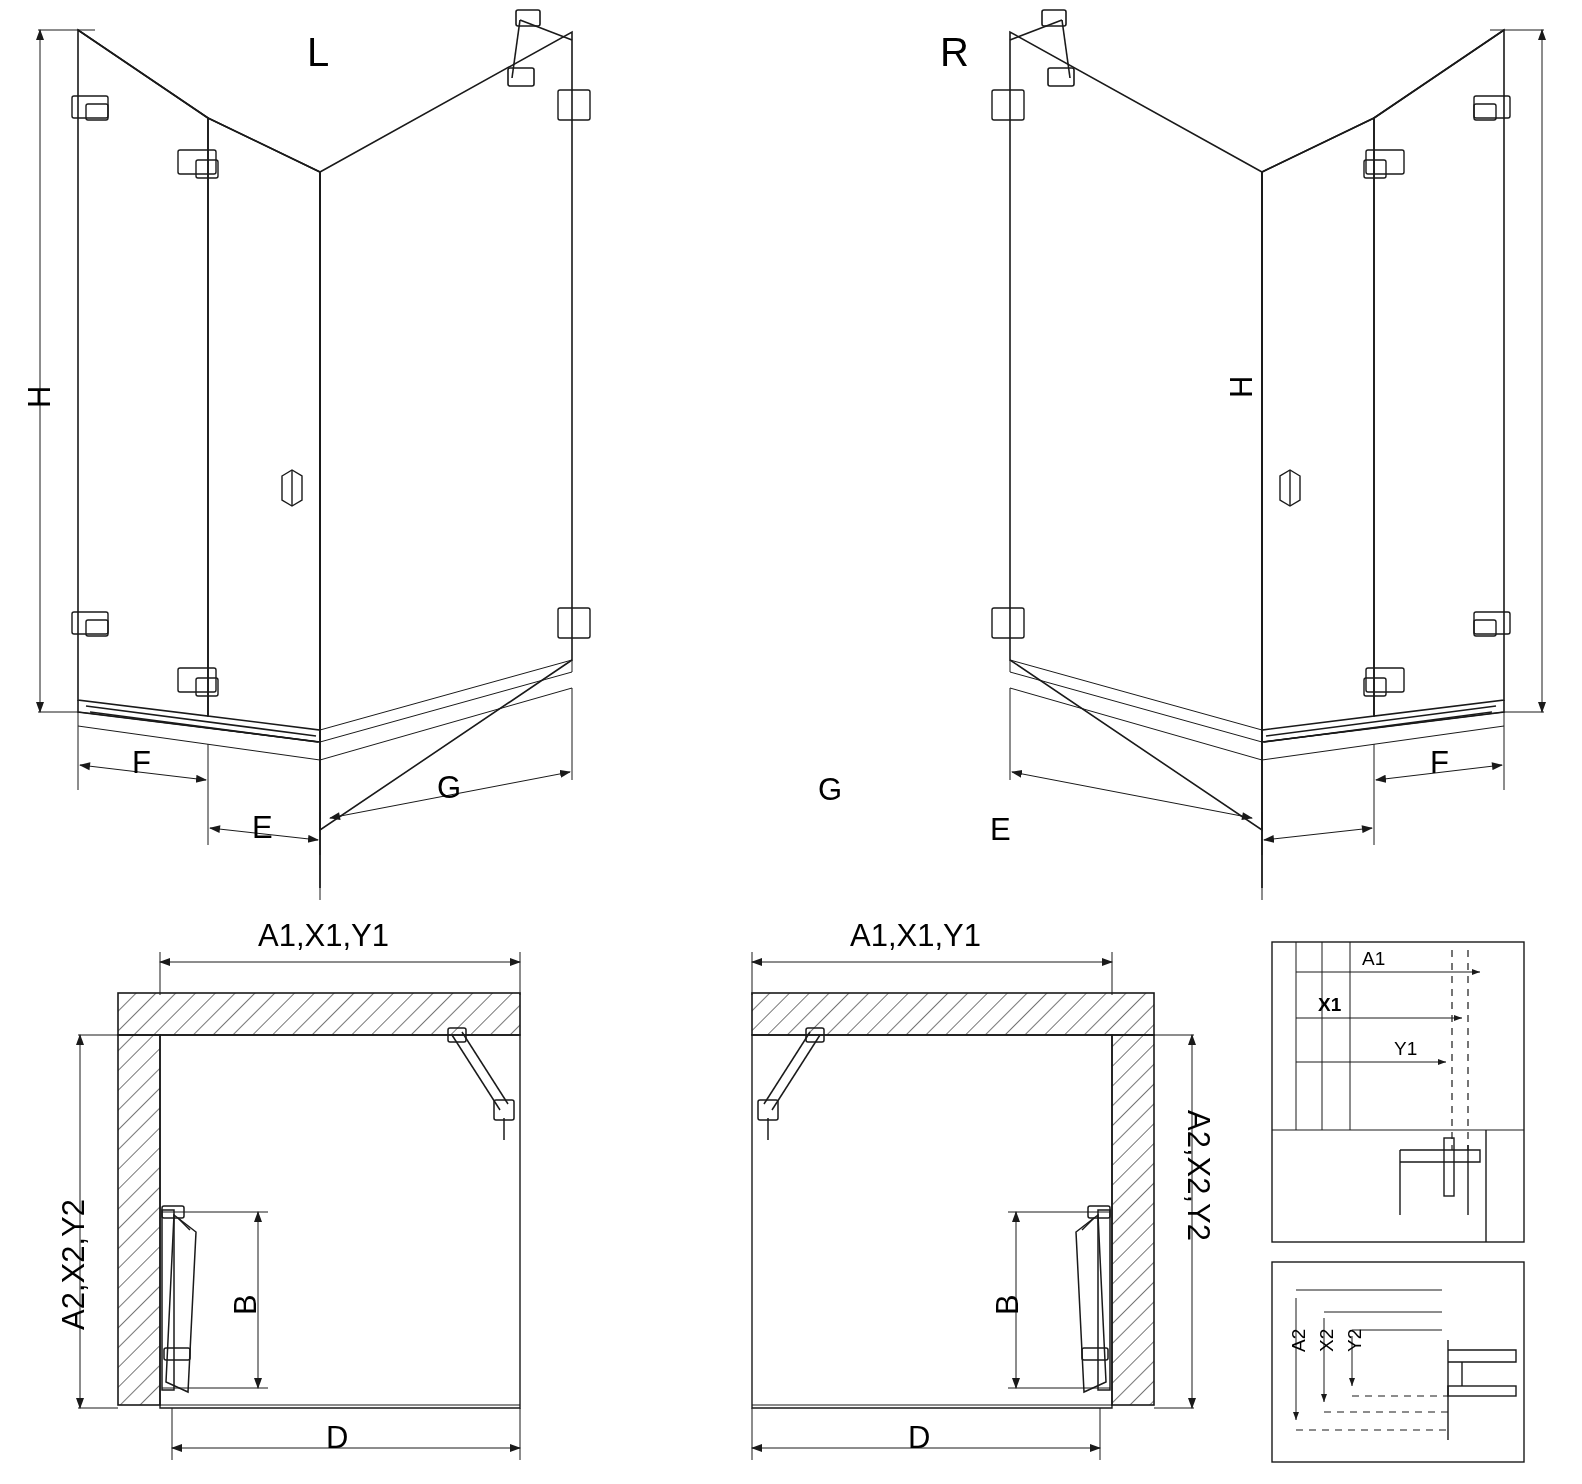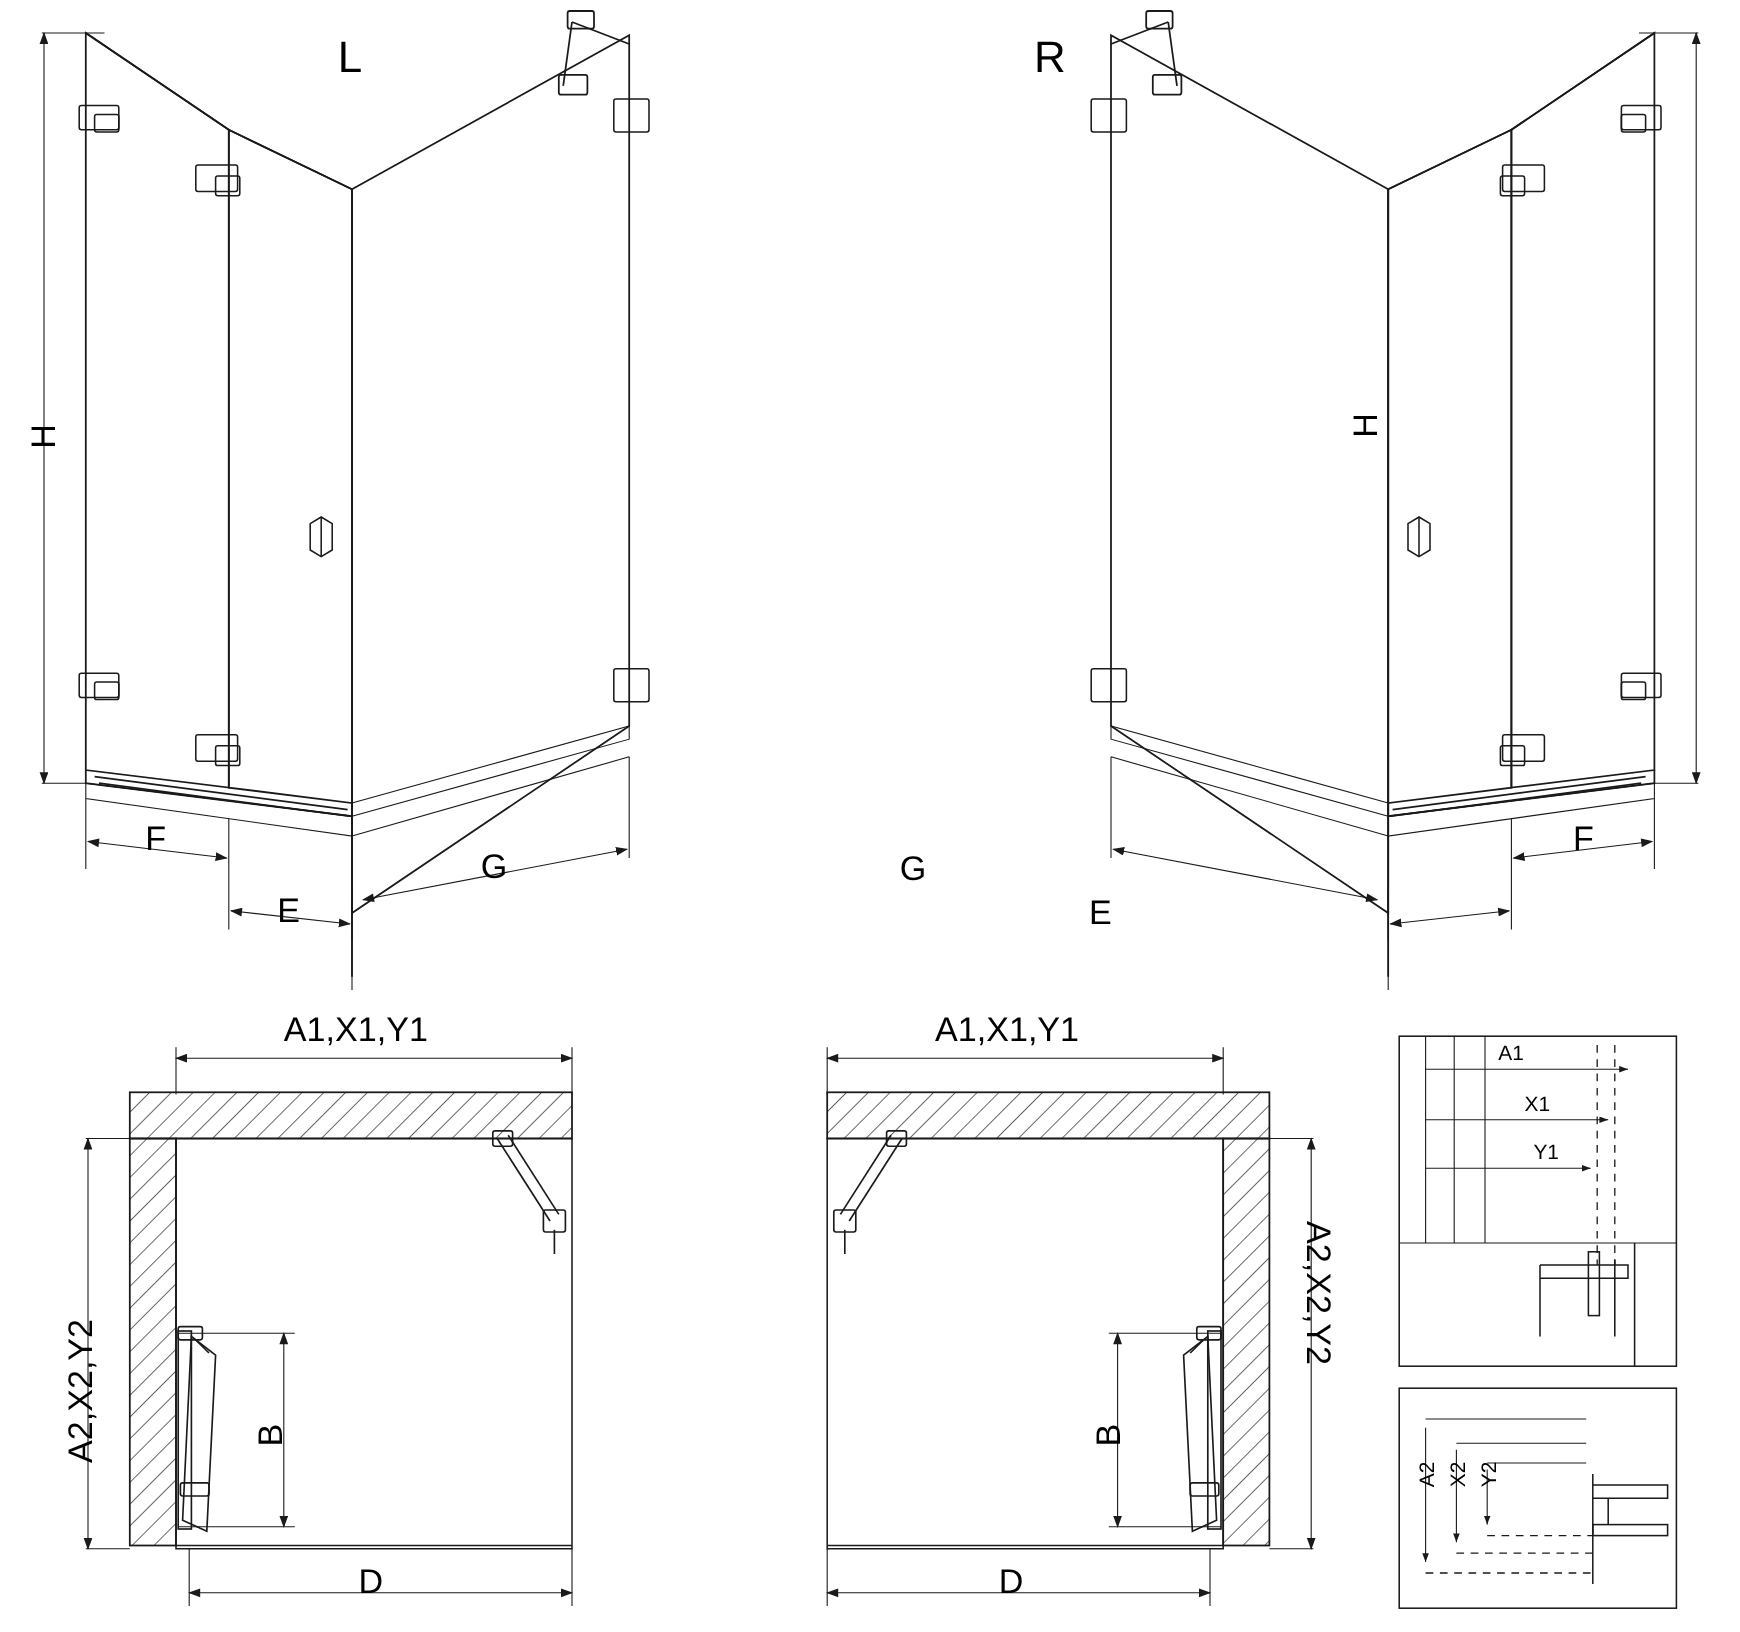--- a/index.html
+++ b/index.html
@@ -304,20 +304,20 @@
   <div class="lbl mid rot90" style="left:56px;top:1330px;">A2,X2,Y2</div>
   <div class="lbl mid rot90b" style="left:1216px;top:1110px;">A2,X2,Y2</div>
 
   <div class="lbl mid rot90" style="left:228px;top:1315px;">B</div>
   <div class="lbl mid rot90" style="left:990px;top:1315px;">B</div>
 
   <div class="lbl mid" style="left:326px;top:1420px;">D</div>
   <div class="lbl mid" style="left:908px;top:1420px;">D</div>
 
   <div class="lbl sm" style="left:1362px;top:948px;">A1</div>
-  <div class="lbl sm" style="left:1386px;top:994px;">X1</div>
+  <div class="lbl sm" style="left:1318px;top:994px;font-weight:bold;">X1</div>
   <div class="lbl sm" style="left:1362px;top:1038px;margin-left:32px;">Y1</div>
 
   <div class="lbl sm rot90" style="left:1288px;top:1352px;">A2</div>
   <div class="lbl sm rot90" style="left:1316px;top:1352px;">X2</div>
   <div class="lbl sm rot90" style="left:1344px;top:1352px;">Y2</div>
 
 </div>
 
 </body></html>

